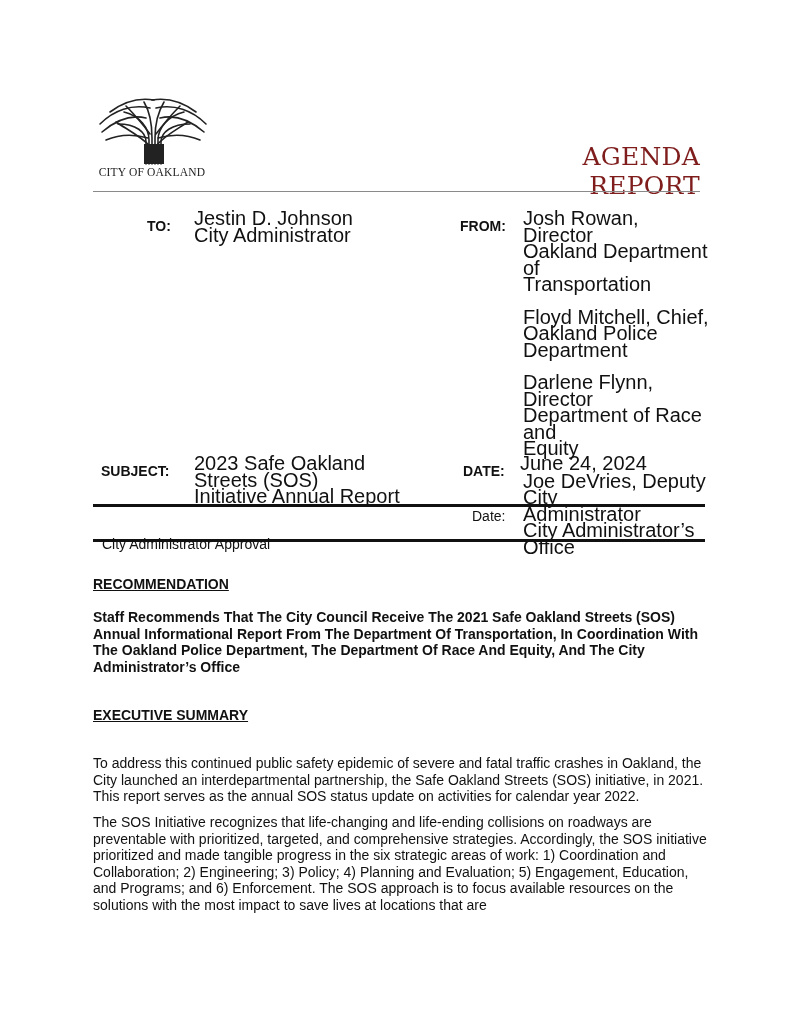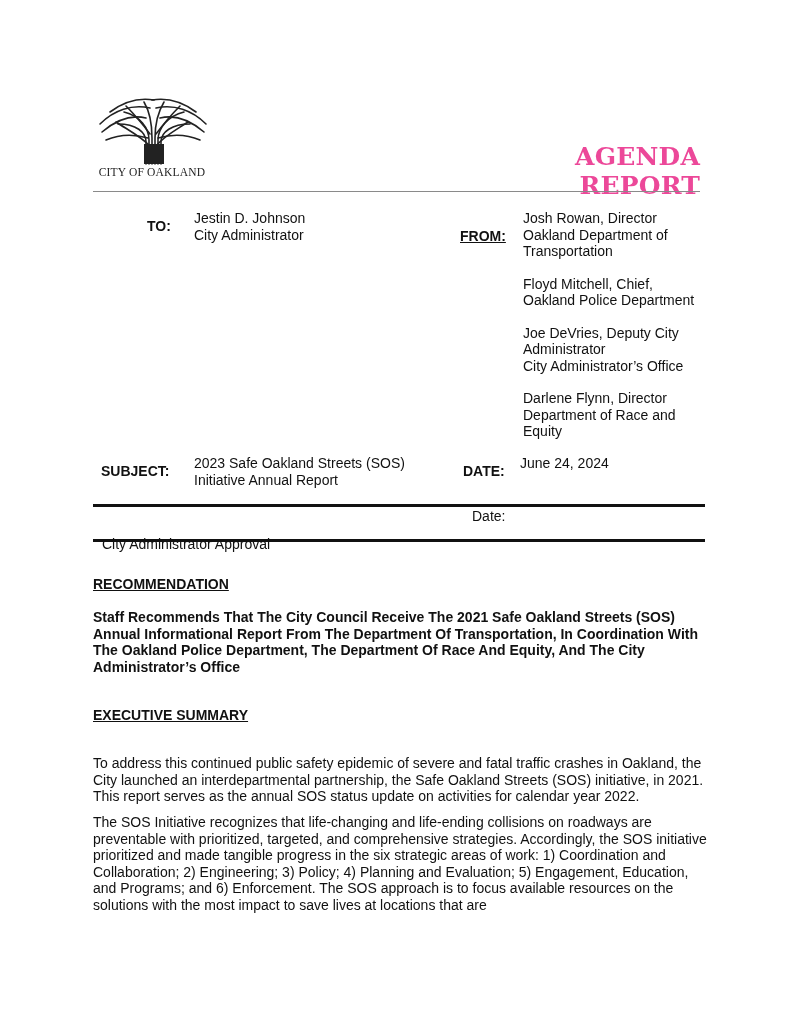--- a/index.html
+++ b/index.html
@@ -1,27 +1,27 @@
 <!DOCTYPE html>
 <html><head>
   <meta charset="utf-8">
   <style>
     html, body { margin: 0; padding: 0; background: #ffffff; }
     body { width: 791px; height: 1023px; position: relative; overflow: hidden; font-family: "Liberation Sans", sans-serif; color: #111; }
     .abs { position: absolute; }
     .logo { left: 96px; top: 94px; width: 112px; height: 88px; }
     .logo svg { display: block; }
     .logo-text { left: 96px; top: 166px; width: 112px; font-family: "Liberation Serif", serif; font-size: 11.5px; letter-spacing: 0.2px; color: #222; text-align: center; }
-    .title { left: 470px; top: 142px; width: 230px; text-align: right; font-family: "DejaVu Serif", serif; font-weight: bold; font-size: 25px; letter-spacing: 0.2px; color: #ec4899; }
+    .title { left: 470px; top: 142px; width: 230px; text-align: right; font-family: "DejaVu Serif", serif; font-weight: normal; font-size: 25px; letter-spacing: 0.2px; color: #7f1d1d; }
     .top-rule { left: 93px; top: 191px; width: 607px; height: 1px; background: #8a8a8a; }
     .lbl { font-weight: bold; font-size: 14px; margin-top: 8px; }
-    .val { font-size: 14px; line-height: 16.5px; }
+    .val { font-size: 20px; line-height: 16.5px; }
     .to-lbl { left: 147px; top: 210px; }
     .to-val { left: 194px; top: 210px; }
-    .from-lbl { left: 460px; top: 220px; text-decoration: underline; }
+    .from-lbl { left: 460px; top: 210px; }
     .from-val { left: 520px; top: 210px; width: 190px; }
     .from-block { margin: 0 0 16px 3px; }
     .subj-lbl { left: 101px; top: 455px; }
     .subj-val { left: 194px; top: 455px; width: 240px; }
     .date-lbl { left: 463px; top: 455px; }
     .date-val { left: 520px; top: 455px; }
     .rule-thick { left: 93px; width: 612px; height: 2.5px; background: #111; }
     .appr-lbl { left: 102px; top: 508px; font-size: 14px; margin-top: 28px; }
     .appr-date { left: 472px; top: 508px; font-size: 14px; }
     .section-h { left: 93px; font-weight: bold; font-size: 14px; text-decoration: underline; text-align: right; }
@@ -72,28 +72,28 @@
   <div class="from-block">
     <div>Josh Rowan, Director</div>
     <div>Oakland Department of</div>
     <div>Transportation</div>
   </div>
   <div class="from-block">
     <div>Floyd Mitchell, Chief,</div>
     <div>Oakland Police Department</div>
   </div>
   <div class="from-block">
+    <div>Darlene Flynn, Director</div>
+    <div>Department of Race and</div>
+    <div>Equity</div>
+  </div>
+  <div class="from-block">
     <div>Joe DeVries, Deputy City</div>
     <div>Administrator</div>
     <div>City Administrator’s Office</div>
-  </div>
-  <div class="from-block">
-    <div>Darlene Flynn, Director</div>
-    <div>Department of Race and</div>
-    <div>Equity</div>
   </div>
 </div>
 
 <div class="abs lbl subj-lbl">SUBJECT:</div>
 <div class="abs val subj-val">
   <div>2023 Safe Oakland Streets (SOS)</div>
   <div>Initiative Annual Report</div>
 </div>
 <div class="abs lbl date-lbl">DATE:</div>
 <div class="abs val date-val">June 24, 2024</div>

